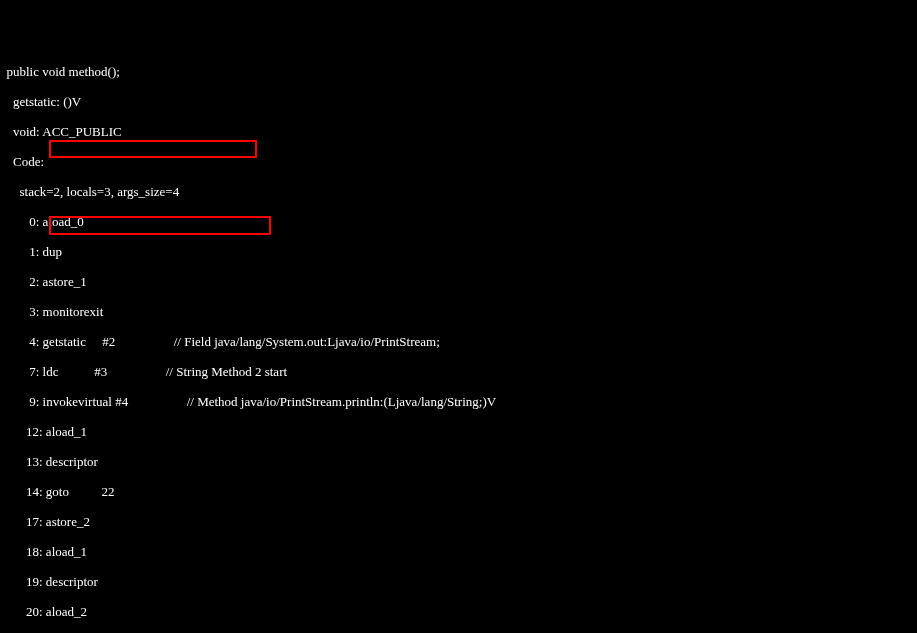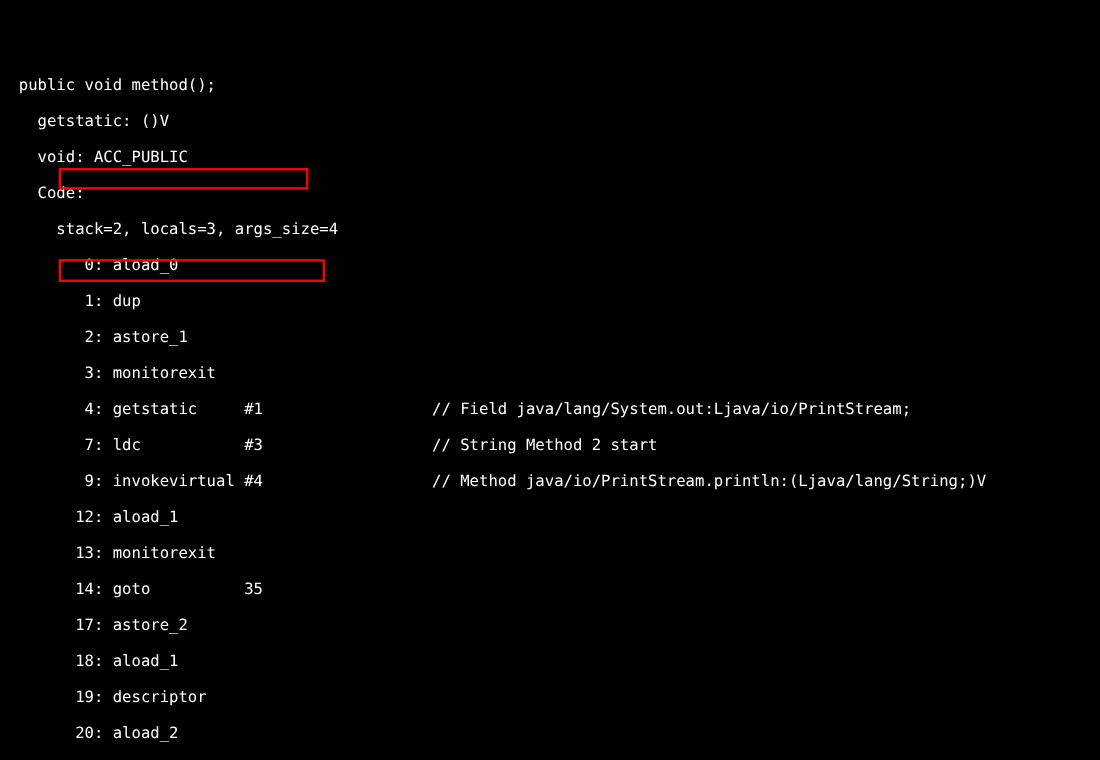--- a/index.html
+++ b/index.html
@@ -9,47 +9,47 @@
     font-family: "SimSun", "NSimSun", monospace;
     font-size: 13px;
     line-height: 15px;
     white-space: pre;
     padding: 4px 0 0 0;
     width: 917px;
     height: 633px;
     overflow: hidden;
     position: relative;
   }
-  .line { display: block; }
+  .line { display: block; font-family: Liberation Serif, serif; }
   .highlight-box {
     position: absolute;
     border: 2px solid #ff0000;
     pointer-events: none;
   }
 </style>
 </head>
 <body>
 
 
 
 <span class="line">  public void method();</span>
 <span class="line">    getstatic: ()V</span>
 <span class="line">    void: ACC_PUBLIC</span>
 <span class="line">    Code:</span>
 <span class="line">      stack=2, locals=3, args_size=4</span>
 <span class="line">         0: aload_0</span>
 <span class="line">         1: dup</span>
 <span class="line">         2: astore_1</span>
 <span class="line">         3: monitorexit</span>
-<span class="line">         4: getstatic     #1                  // Field java/lang/System.out:Ljava/io/PrintStream;</span>
+<span class="line">         4: getstatic     #2                  // Field java/lang/System.out:Ljava/io/PrintStream;</span>
 <span class="line">         7: ldc           #3                  // String Method 2 start</span>
 <span class="line">         9: invokevirtual #4                  // Method java/io/PrintStream.println:(Ljava/lang/String;)V</span>
 <span class="line">        12: aload_1</span>
-<span class="line">        13: monitorexit</span>
-<span class="line">        14: goto          35</span>
+<span class="line">        13: descriptor</span>
+<span class="line">        14: goto          22</span>
 <span class="line">        17: astore_2</span>
 <span class="line">        18: aload_1</span>
 <span class="line">        19: descriptor</span>
 <span class="line">        20: aload_2</span>
 
 
 
 
 
 

